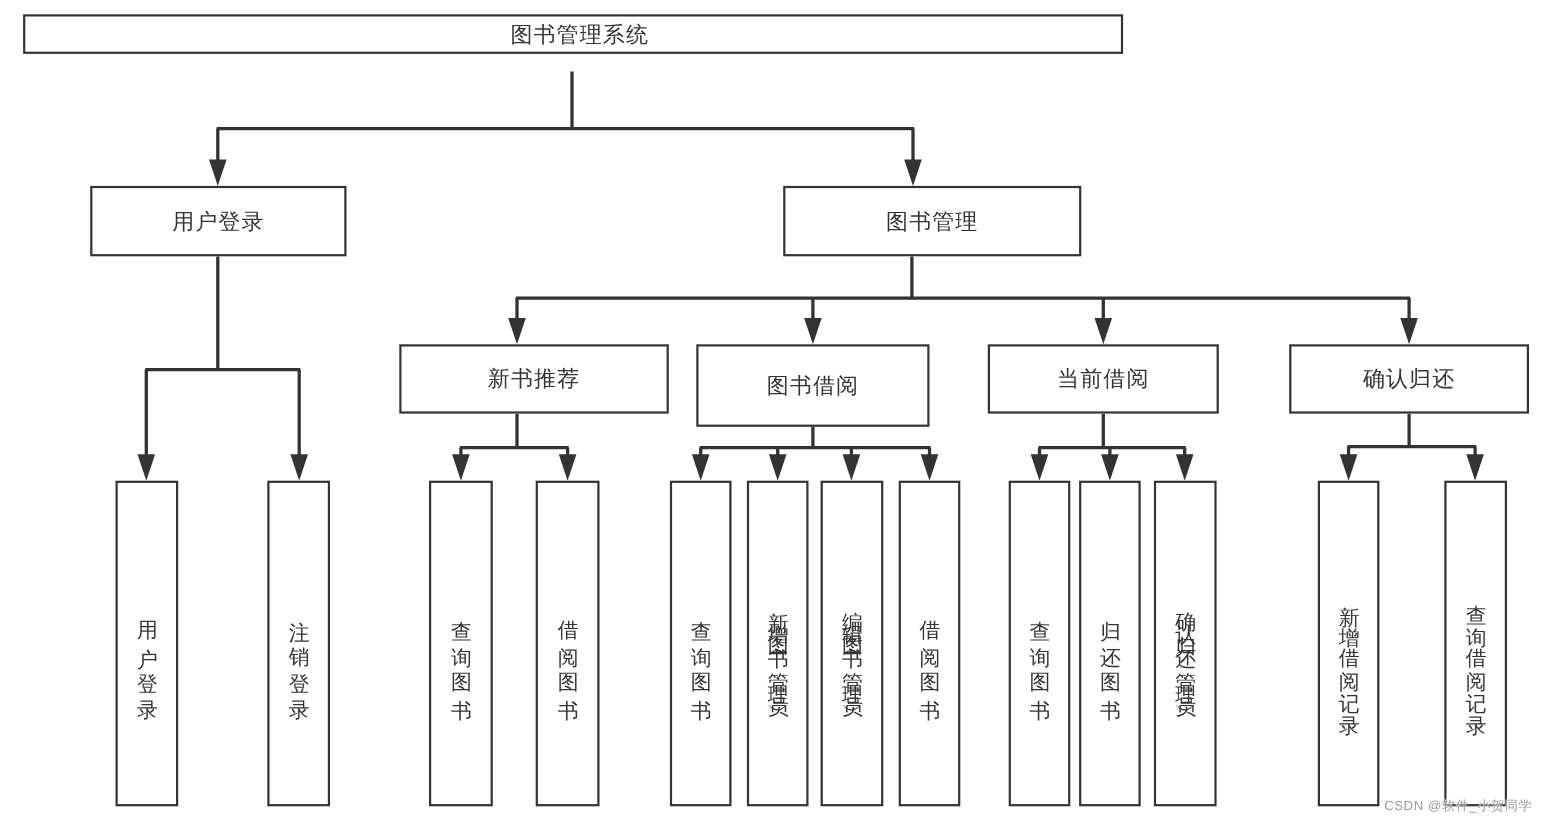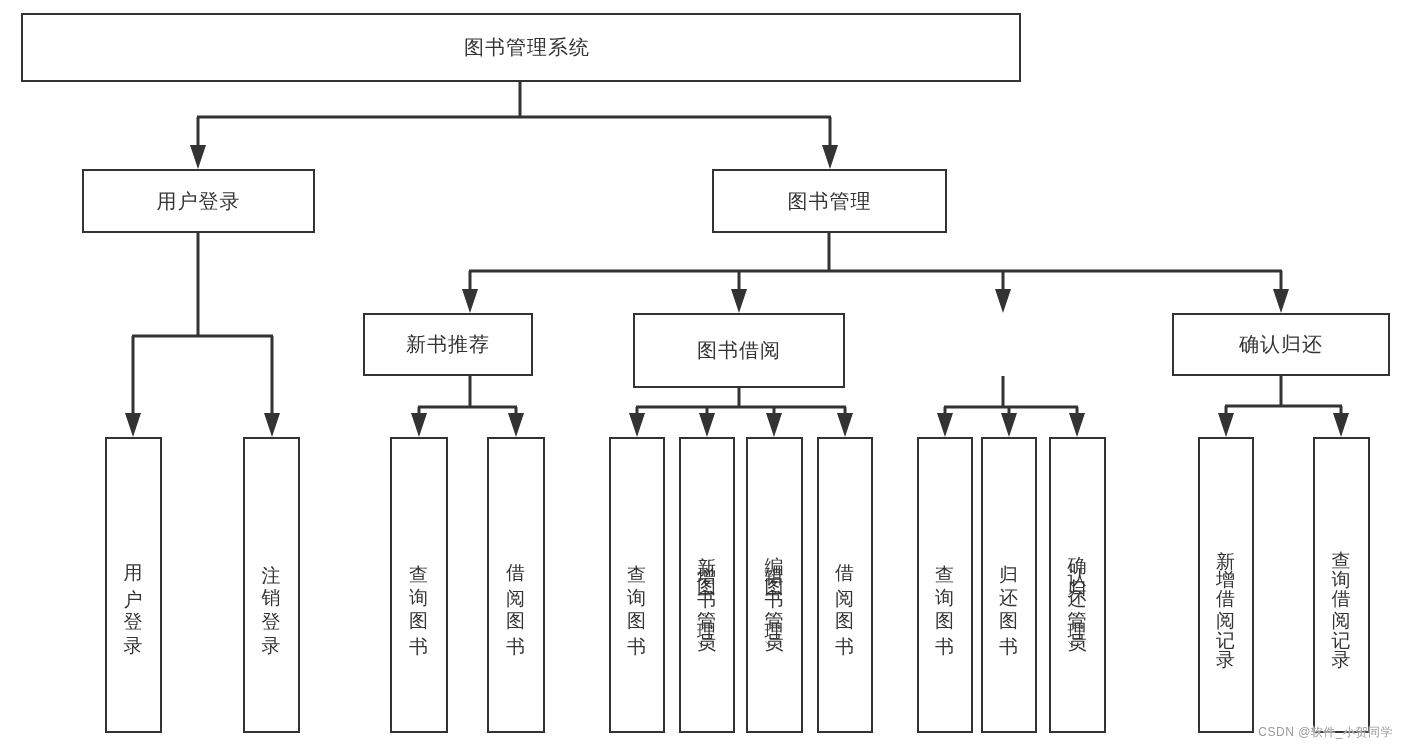--- a/index.html
+++ b/index.html
@@ -116,36 +116,39 @@
     <g>
       <line x1="1281" y1="376" x2="1281" y2="407"></line>
       <line x1="1225" y1="406" x2="1342" y2="406"></line>
       <line x1="1226" y1="406" x2="1226" y2="418"></line>
       <polygon points="1218,413 1234,413 1226,437"></polygon>
       <line x1="1341" y1="406" x2="1341" y2="418"></line>
       <polygon points="1333,413 1349,413 1341,437"></polygon>
     </g>
   </svg>
 
-  <div class="node" style="left:21px;top:13px;width:1000px;height:69px;padding-left:12px;">
+  <div class="node" style="left:21px;top:13px;width:1000px;height:36px;padding-left:12px;">
     <span>图书管理系统</span>
   </div>
 
   <div class="node" style="left:82px;top:169px;width:233px;height:64px;">
     <span>用户登录</span>
   </div>
-  <div class="node" style="left:712px;top:169px;width:235px;height:64px;">
+  <div class="node" style="left:712px;top:169px;width:271px;height:64px;">
     <span>图书管理</span>
   </div>
 
-  <div class="node" style="left:363px;top:313px;width:170px;height:63px;text-align:right;">
+  <div class="node" style="left:363px;top:313px;width:245px;height:63px;text-align:right;">
     <span>新书推荐</span>
   </div>
   <div class="node" style="left:633px;top:313px;width:212px;height:75px;">
     <span>图书借阅</span>
+  </div>
+  <div class="node" style="left:898px;top:313px;width:210px;height:63px;">
+    <span>当前借阅</span>
   </div>
   <div class="node" style="left:1172px;top:313px;width:218px;height:63px;">
     <span>确认归还</span>
   </div>
 
   <div class="leaf" style="left:105px;width:57px;">
     <span class="vt4">用户登录</span>
   </div>
   <div class="leaf" style="left:243px;width:57px;">
     <span class="vt4">注销登录</span>

